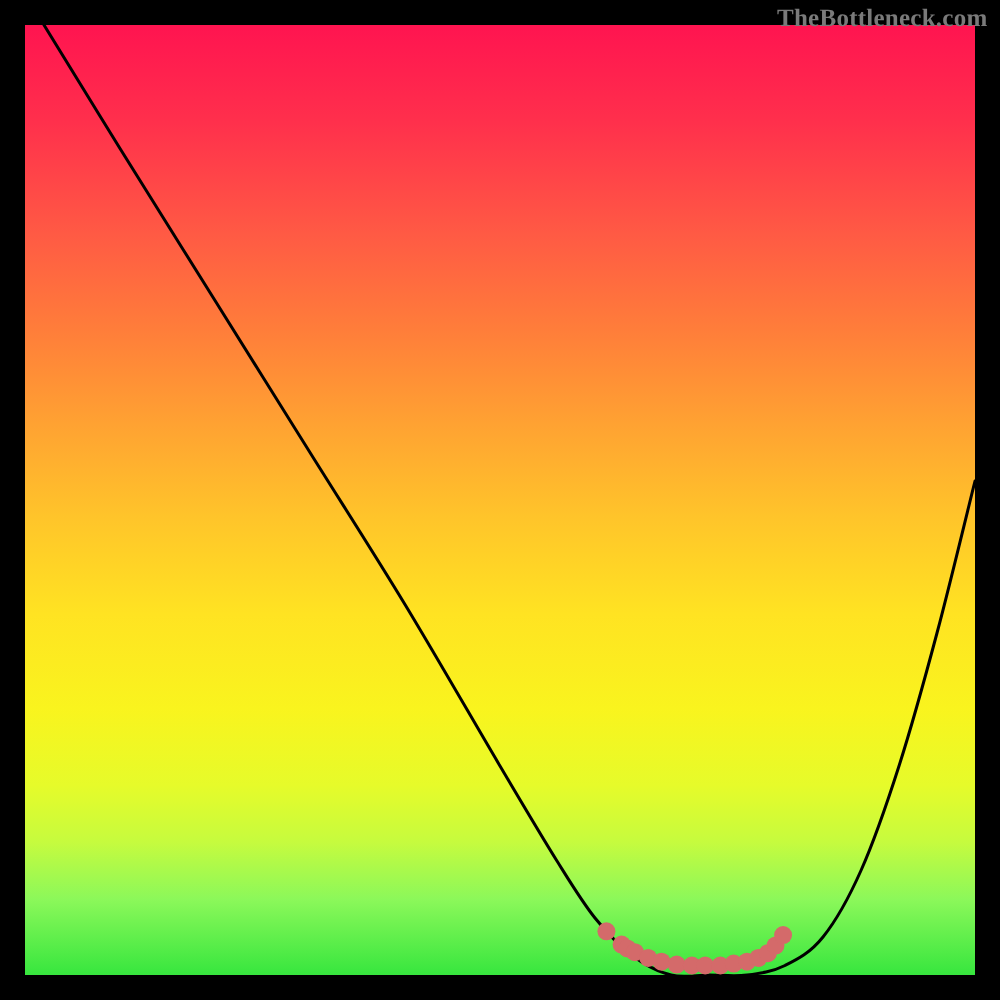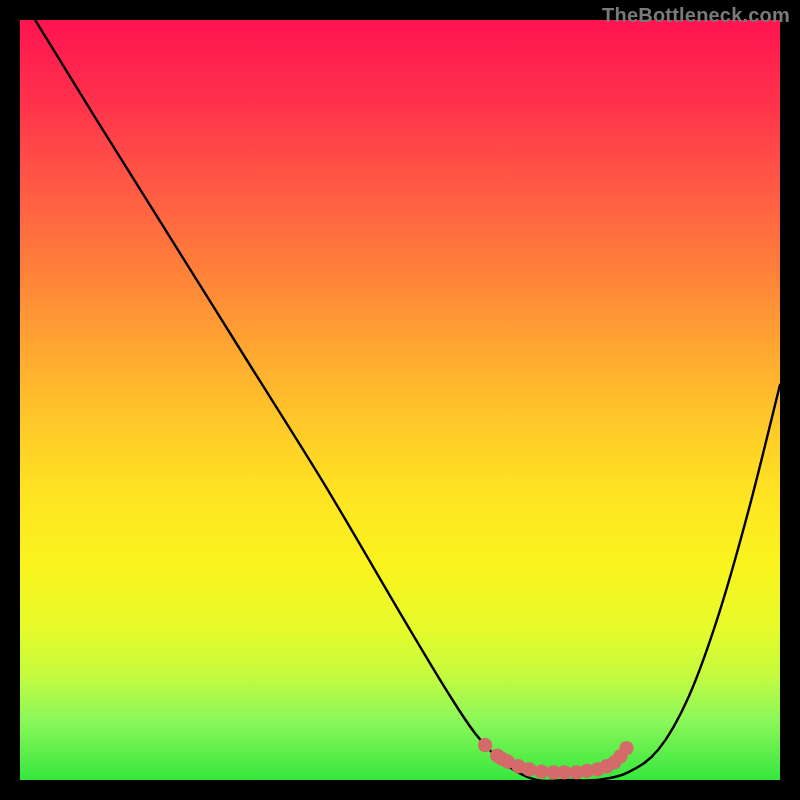--- a/index.html
+++ b/index.html
@@ -1,17 +1,17 @@
 <!DOCTYPE html>
 <html><head>
 <meta charset="utf-8">
 <style>
   * { margin: 0; padding: 0; box-sizing: border-box; }
   html, body { width: 800px; height: 800px; overflow: hidden; background: #000; font-family: Arial, Helvetica, sans-serif; }
-  .stage { position: relative; width: 800px; height: 800px; background: #000; }
+  .stage { position: relative; width: 800px; height: 800px; background: #000; font-family: Liberation Serif, serif; }
   .watermark {
     position: absolute;
     top: 4px;
     right: 10px;
     color: #7a7a7a;
     font-size: 20px;
     font-weight: 600;
     letter-spacing: 0.2px;
     z-index: 5;
     user-select: none;

